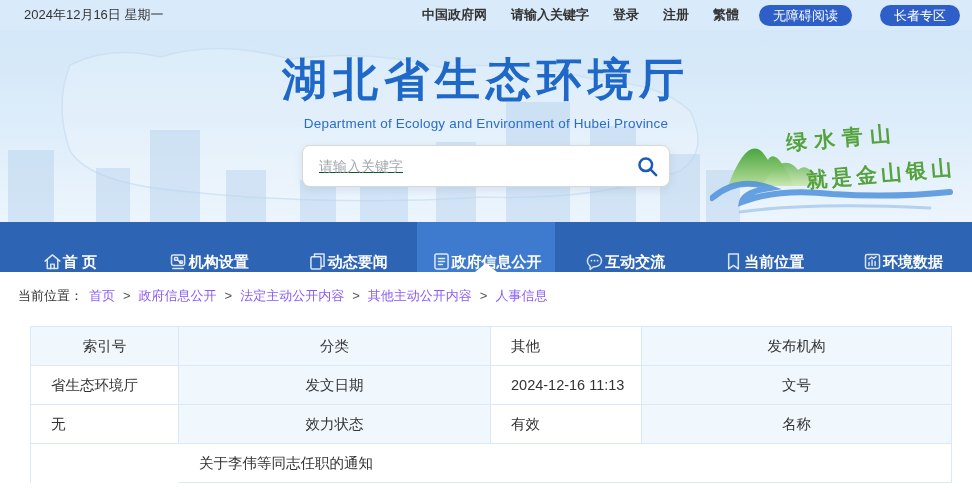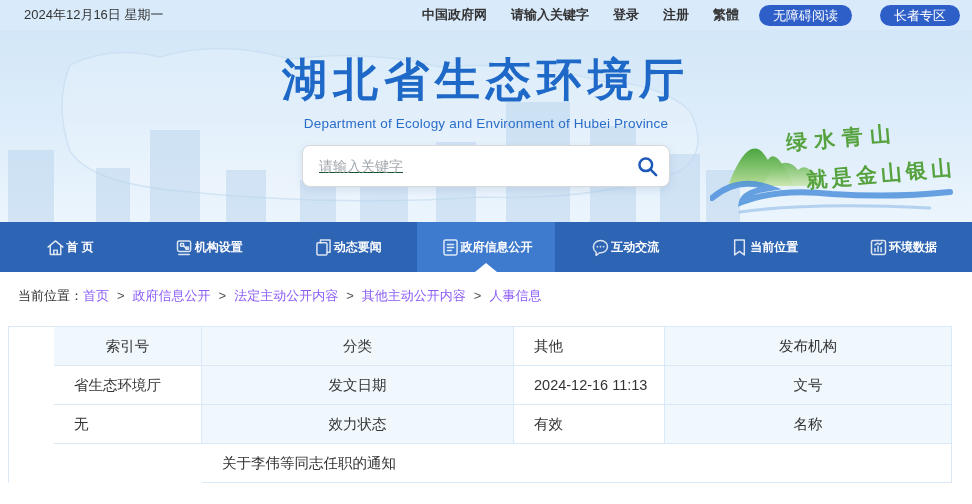--- a/index.html
+++ b/index.html
@@ -38,40 +38,40 @@
 
   .slogan { position:absolute; right:14px; top:72px; width:248px; height:118px; }
   .slogan-text { position:absolute; font-weight:bold; white-space:nowrap;
                  color:#55a23e; transform:rotate(-5deg);
                  font-family:"Liberation Serif","DejaVu Serif",serif; }
   .slogan-l1 { left:76px; top:22px; font-size:21px; letter-spacing:7px; }
   .slogan-l2 { left:96px; top:58px; font-size:21px; letter-spacing:4px; }
 
   
   .mainnav { height:50px; background:#2d64b3; display:flex; }
-  .nav-item { flex:1; display:flex; align-items:center; justify-content:center; 
-              color:#fff; font-size:12px; font-weight:600; cursor:pointer; position:relative;
+  .nav-item { flex:1; display:flex; align-items:flex-end; justify-content:center; 
+              color:#fff; font-size:15px; font-weight:600; cursor:pointer; position:relative;
               white-space:nowrap; }
   .nav-item.active { background:#3e7ace; font-weight:700; }
   .nav-item.active::after { content:""; position:absolute; bottom:0; left:50%;
               transform:translateX(-50%); width:0; height:0;
               border-left:11px solid transparent; border-right:11px solid transparent;
               border-bottom:9px solid #ffffff; }
   .nav-icon { width:21px; height:21px; display:block; opacity:0.92; }
 
   
   .content { background:#fff; height:232px; }
   .breadcrumb { padding:15px 0 0 18px; font-size:13px; color:#333; }
   .crumb { color:#8b5cf6; text-decoration:none; cursor:pointer; }
   .crumb-sep { color:#555; margin:0 8px; }
-  .crumb-prefix { }
-
-  .info-table { margin:21px 20px 0 8px; display:grid;
+  .crumb-prefix { margin-right:6px; }
+
+  .info-table { margin:21px 20px 0 30px; display:grid;
                 grid-template-columns:148px 312px 151px 1fr; grid-auto-rows:39px;
-                border-top:1px solid #d9e9f7; border-left:1px solid #d9e9f7;padding-left:45px; }
+                border-top:1px solid #d9e9f7; border-left:1px solid #d9e9f7; }
   .cell { border-right:1px solid #d9e9f7; border-bottom:1px solid #d9e9f7;
           display:flex; align-items:center; font-size:14.5px; color:#333; }
   .cell.label { background:#f0f7fd; justify-content:center; }
   .cell.value { background:#fff; padding-left:20px; }
   .cell.span { grid-column:2 / 5; }
 </style>
 </head>
 <body>
 
 <div class="page">

